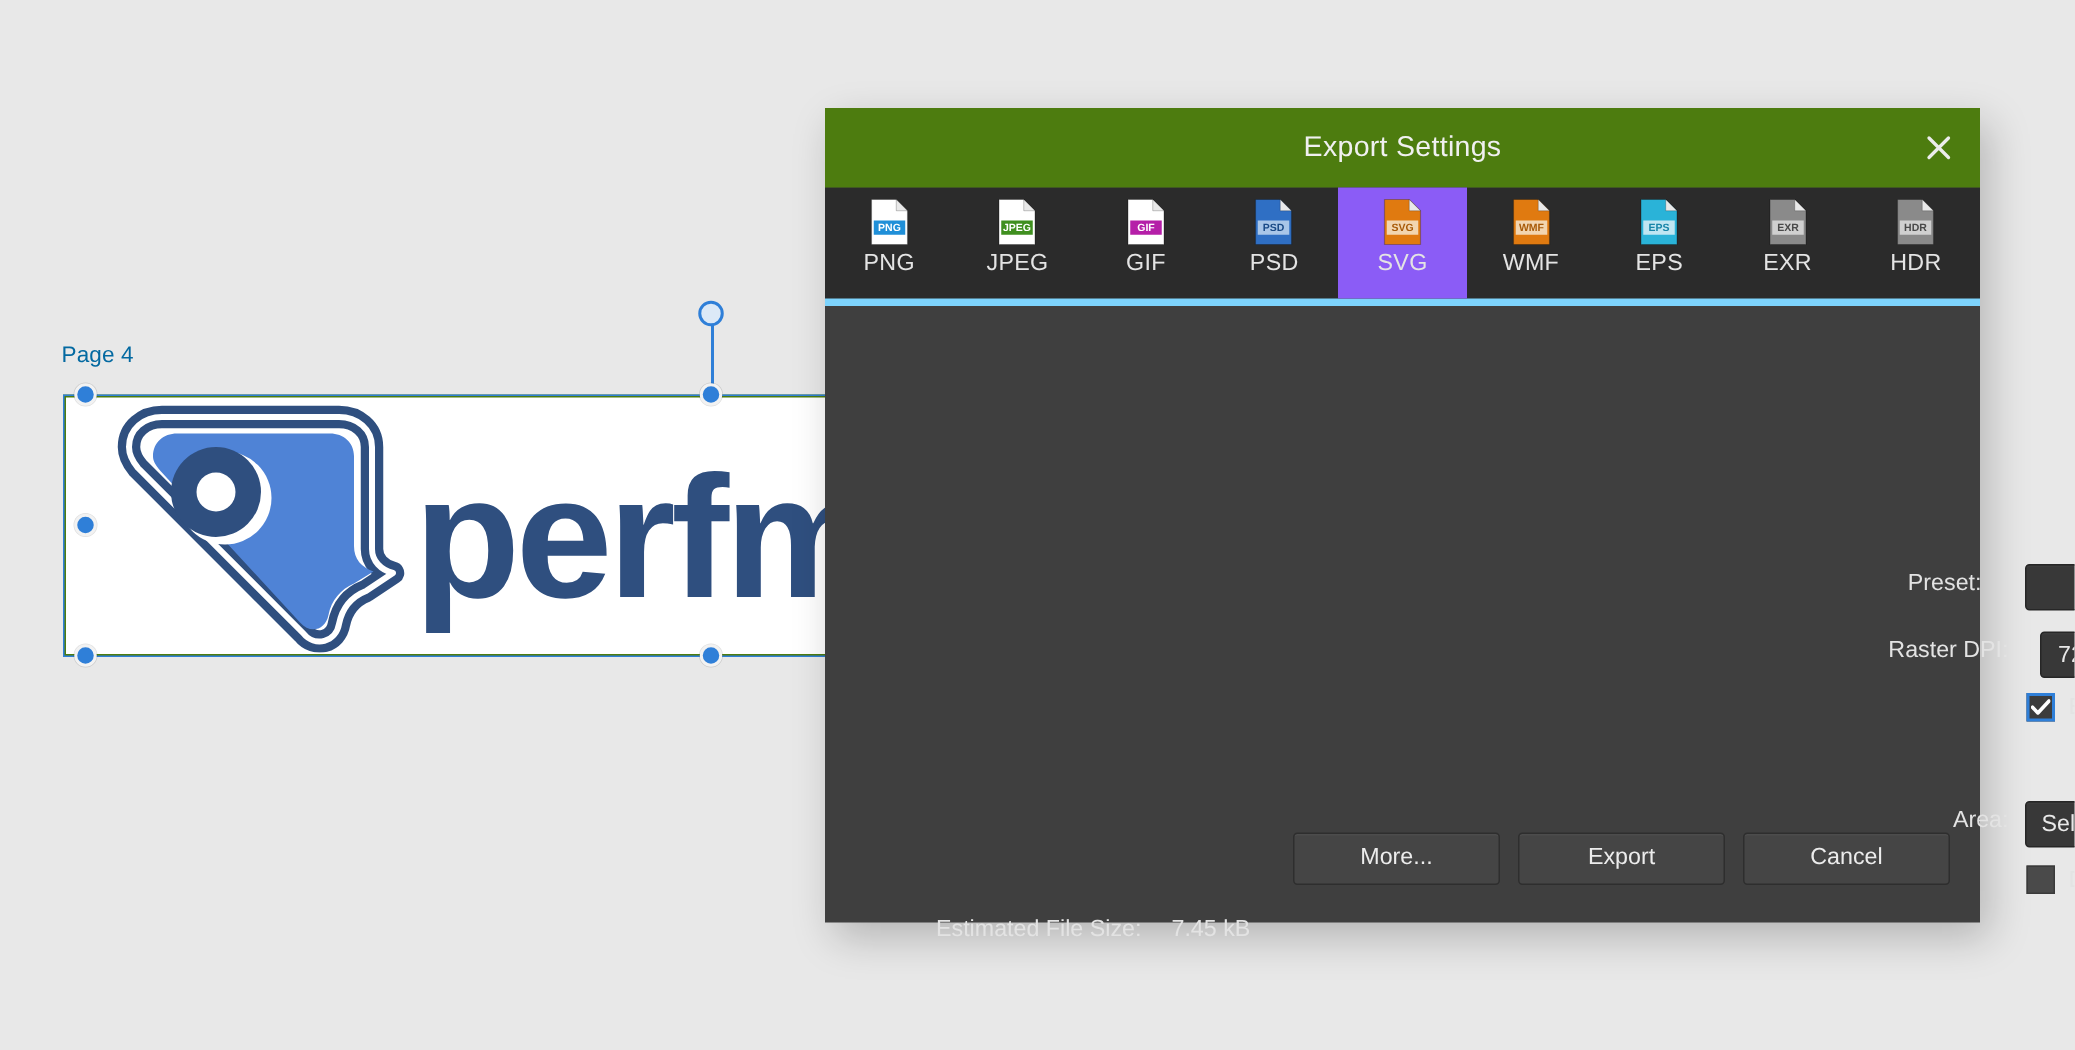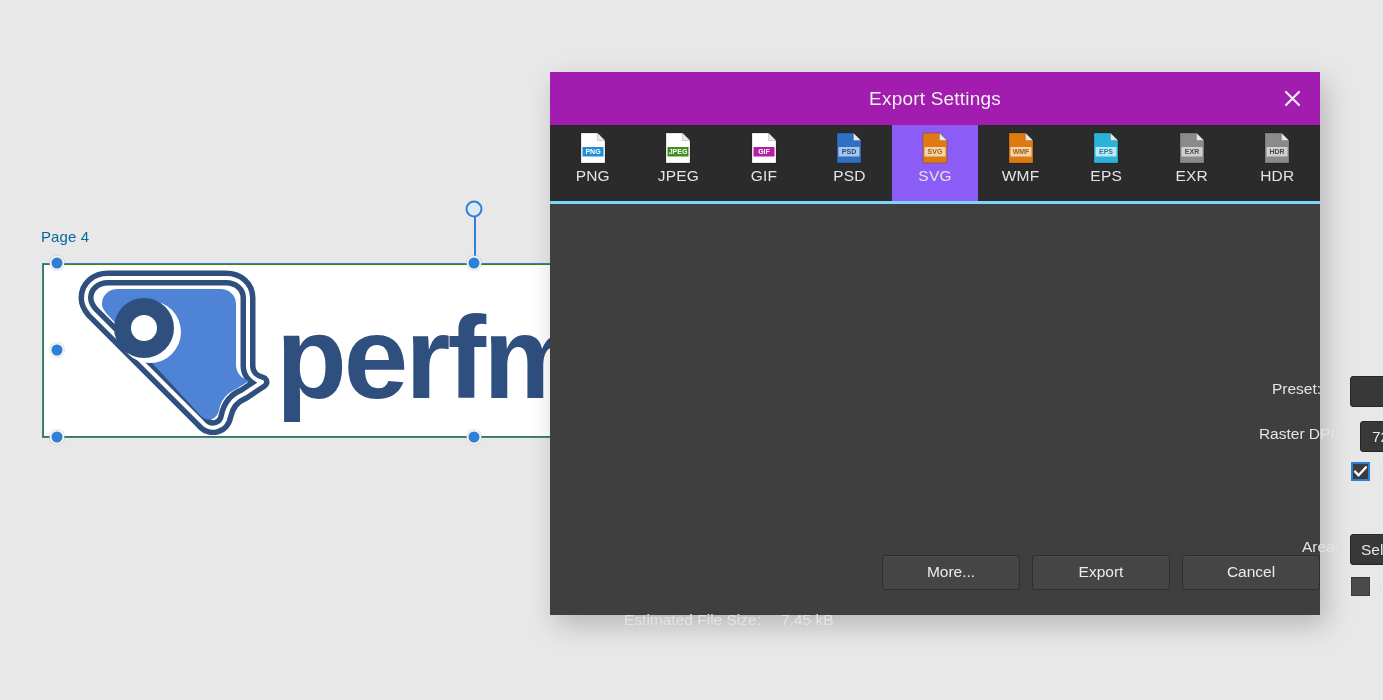--- a/index.html
+++ b/index.html
@@ -58,38 +58,38 @@
   #dialog {
     position: absolute; left: 550px; top: 72px;
     width: 770px; height: 543px;
     background: #3f3f3f;
     box-shadow: 6px 10px 26px rgba(0,0,0,.22);
     color: #e8e8e8;
   }
 
   #titlebar {
     position: relative; height: 53px;
-    background: #a21caf;
+    background: #4d7c0f;
     display: flex; align-items: center; justify-content: center;
   }
   #title-text {
     font-size: 19px; color: #f0f0f0; letter-spacing: .2px;
   }
   #close-button {
     position: absolute; right: 0; top: 0; width: 56px; height: 53px;
     display: flex; align-items: center; justify-content: center;
     cursor: pointer;
   }
   #close-button svg { display: block; }
 
   
   #tabstrip {
     height: 79px; background: #2b2b2b;
     display: flex; align-items: stretch;
-    border-bottom: 3px solid #7dd3fc;
+    border-bottom: 5px solid #7dd3fc;
   }
   .tab {
     flex: 1 1 0; display: flex; flex-direction: column;
     align-items: center; justify-content: flex-start;
     padding-top: 7px; cursor: pointer; position: relative;
   }
   .tab.selected { background: #8b5cf6; }
   .tab-label {
     font-size: 15.5px; color: #e4e4e4; margin-top: 3px; letter-spacing: .2px;
   }
@@ -140,21 +140,21 @@
 
   #filesize-row { position: absolute; left: 624px; top: 480px; }
   #filesize-row .fs-label { font-size: 15.5px; color: #e3e3e3; }
   #filesize-row .fs-value { font-size: 15.5px; color: #e3e3e3; margin-left: 20px; }
 
   
   #footer {
     position: absolute; left: 0; right: 0; bottom: 0;
     height: 86px;
     display: flex; align-items: center; justify-content: flex-end;
-    gap: 12px;
+    padding-right: 20px; gap: 12px;
   }
   .btn {
     min-width: 138px; height: 35px;
     background: #454545;
     border: 1px solid #2e2e2e;
     border-radius: 3px;
     color: #ececec; font-size: 15.5px;
     font-family: "Liberation Sans", sans-serif;
     cursor: pointer;
     display: flex; align-items: center; justify-content: center;

